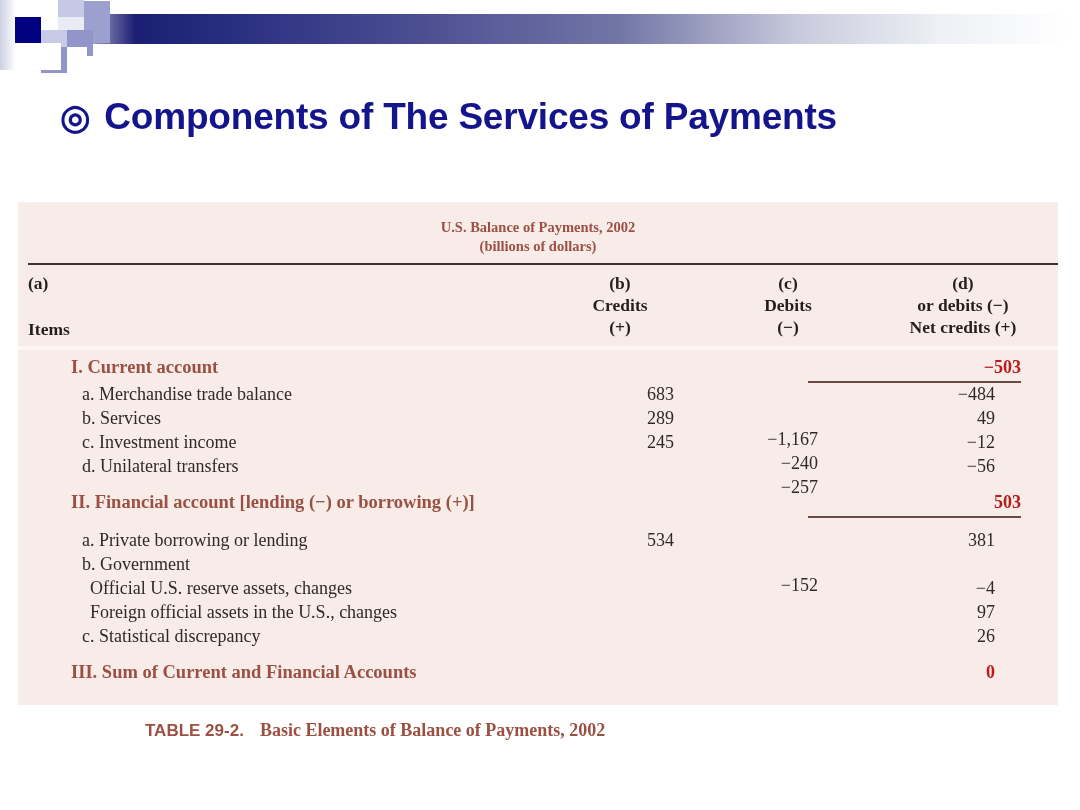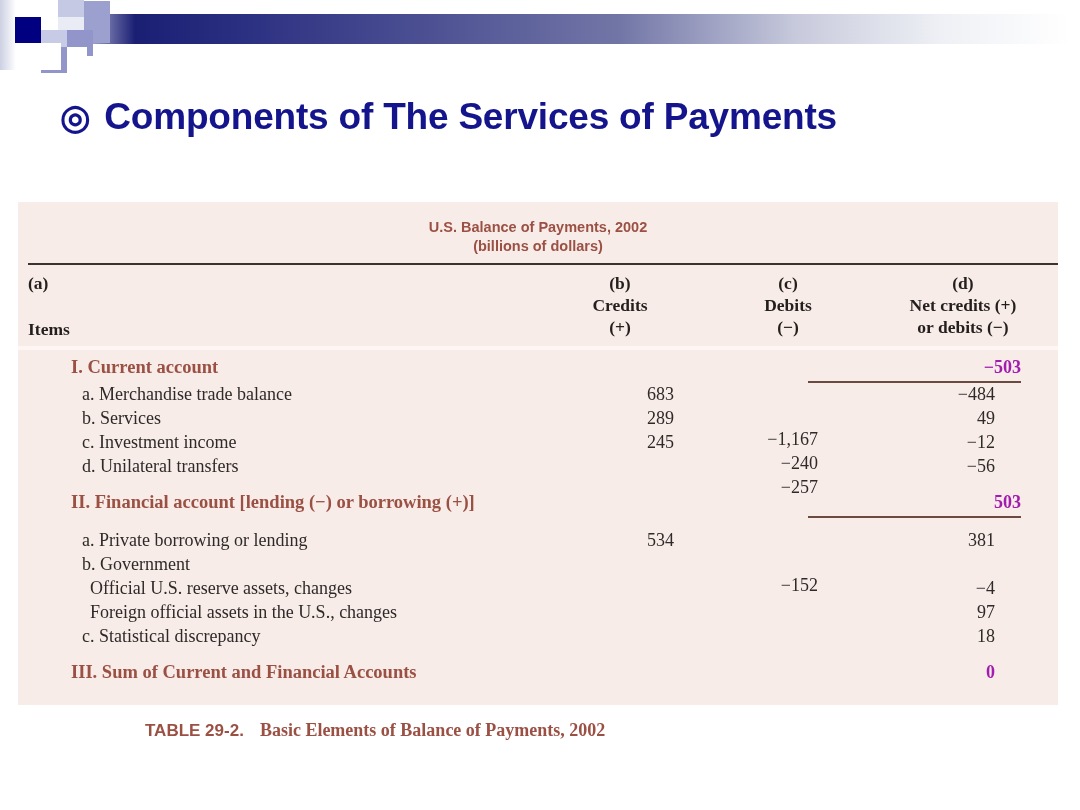--- a/index.html
+++ b/index.html
@@ -72,21 +72,21 @@
     position: absolute;
     left: 18px; top: 202px;
     width: 1040px; height: 503px;
     background: #f8ece8;
   }
 
   .table-caption-block {
     padding-top: 16px;
     text-align: center;
     color: #9b5044;
-    font-family: Liberation Sans, sans-serif;
+    font-family: Liberation Serif, serif;
     font-weight: bold;
     font-size: 14.5px;
     line-height: 19px;
   }
 
   .header-rule {
     position: absolute;
     left: 10px; top: 61px;
     width: 1030px;
     height: 2px;
@@ -154,21 +154,21 @@
     position: absolute;
     top: 0;
     text-align: right;
     font-size: 18px;
     line-height: 24px;
     color: #2d2a28;
     white-space: nowrap;
   }
   .row.section .num {
     font-weight: bold;
-    color: #a21caf;
+    color: #b91c1c;
     line-height: 26px;
   }
   .num.credits { left: 476px; width: 180px; }
   .num.debits  { left: 620px; width: 180px; margin-top: 45px; }
   .num.net     { left: 790px; width: 187px; }
 
   .num.underlined {
     border-bottom: 2px solid #6b4a42;
     padding-bottom: 1px;
     padding-left: 26px;
@@ -229,22 +229,22 @@
     </div>
 
     <div class="ch ch-c">
       <div>(c)</div>
       <div>Debits</div>
       <div>(−)</div>
     </div>
 
     <div class="ch ch-d">
       <div>(d)</div>
+      <div>or debits (−)</div>
       <div>Net credits (+)</div>
-      <div>or debits (−)</div>
     </div>
   </div>
 
   <div class="sep-band"></div>
 
   <div id="rows-area">
       <div class="row section">
         <div class="label lvl-roman">I.  Current account</div>
         <div class="num credits" style="border-bottom: none;"></div>
         <div class="num debits" style="border-bottom: none;"></div>
@@ -301,21 +301,21 @@
       <div class="row">
         <div class="label lvl-plain">Foreign official assets in the U.S., changes</div>
         <div class="num credits" style="border-bottom: none;"></div>
         <div class="num debits" style="border-bottom: none;"></div>
         <div class="num net">97</div>
       </div>
       <div class="row">
         <div class="label lvl-letter">c.  Statistical discrepancy</div>
         <div class="num credits" style="border-bottom: none;"></div>
         <div class="num debits" style="border-bottom: none;"></div>
-        <div class="num net">18</div>
+        <div class="num net">26</div>
       </div>
       <div class="row section spaced">
         <div class="label lvl-roman">III.  Sum of Current and Financial Accounts</div>
         <div class="num credits" style="border-bottom: none;"></div>
         <div class="num debits" style="border-bottom: none;"></div>
         <div class="num net">0</div>
       </div>
     </div>
 </div>
 

